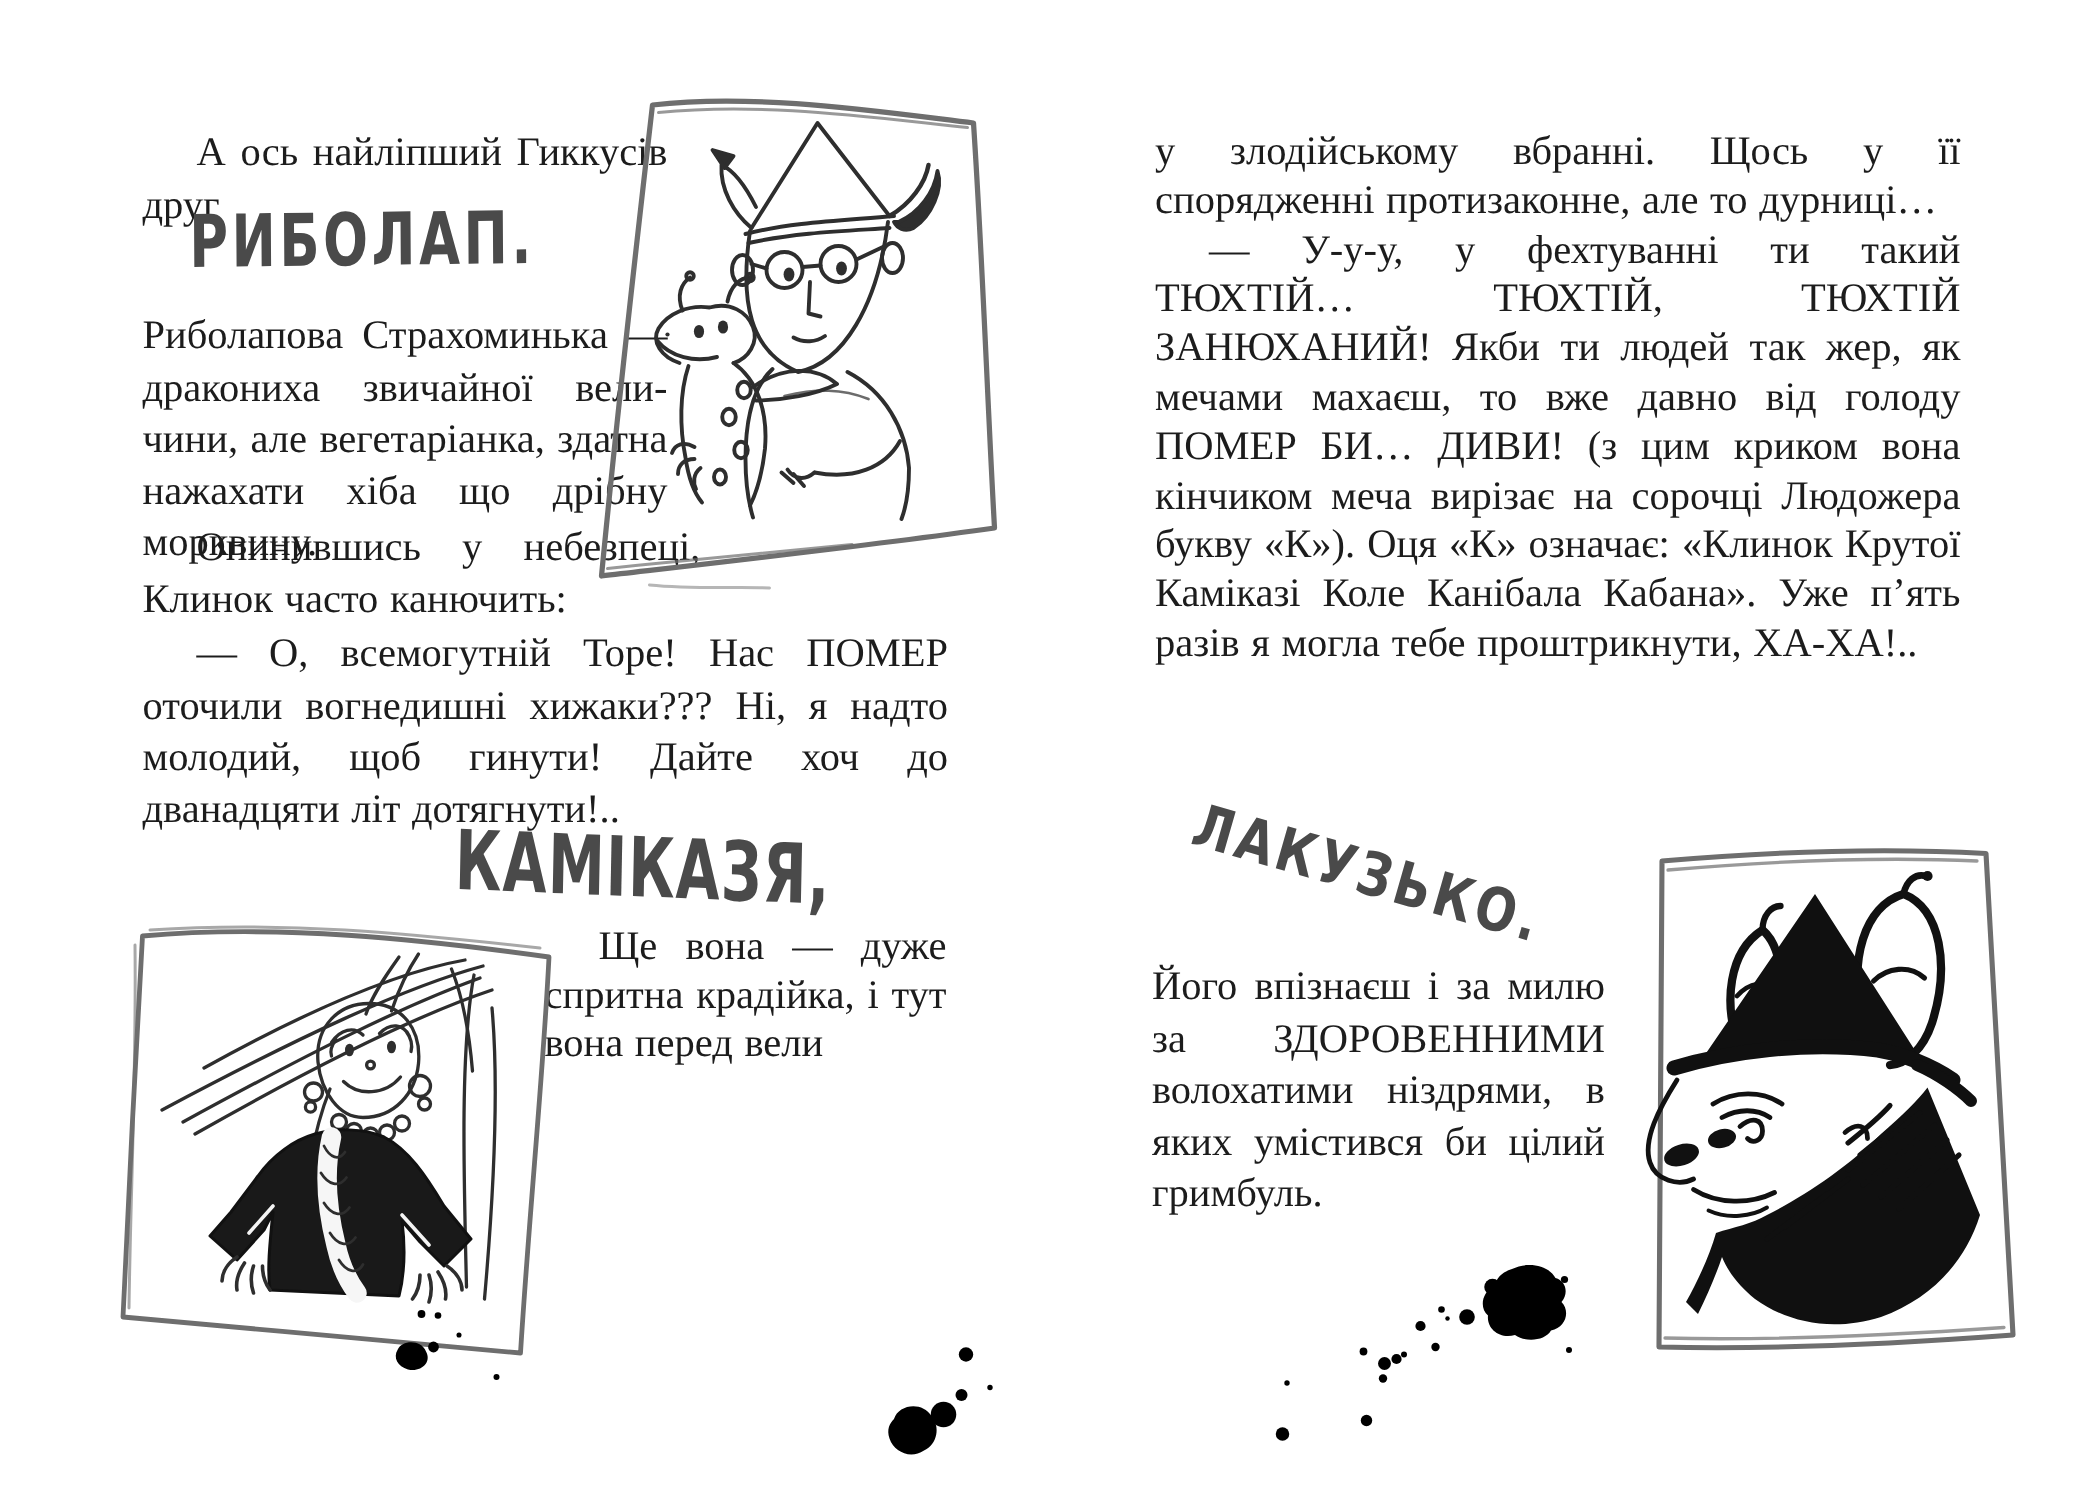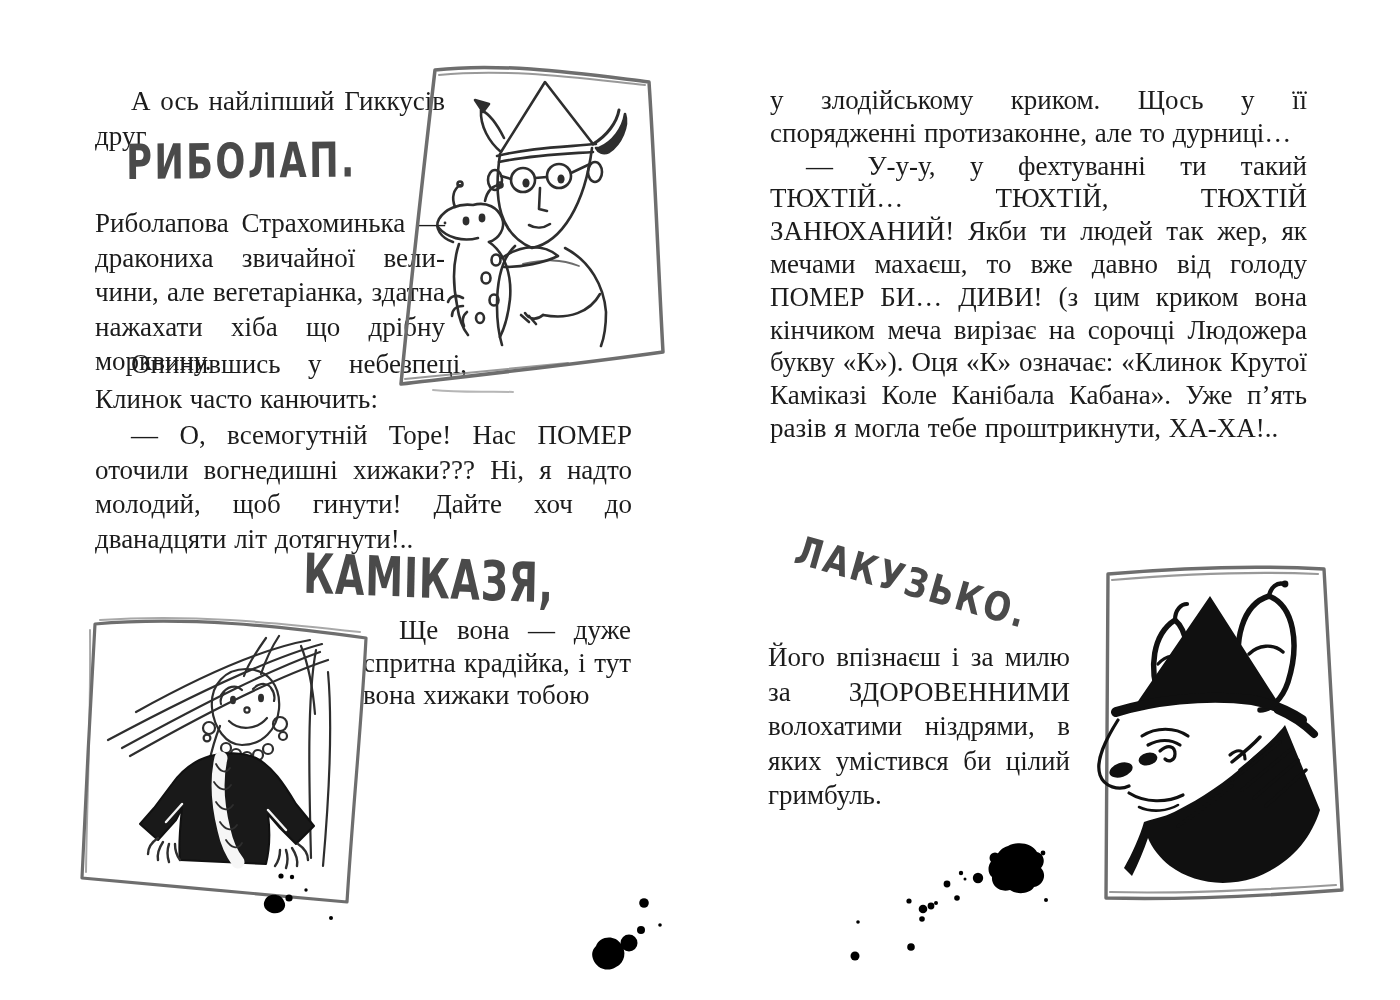--- a/index.html
+++ b/index.html
@@ -66,21 +66,21 @@
     <p class="bp ind">Опинившись у небез­пеці, Клинок часто канючить:</p>
   </div>
 
   <div class="abs blk-dialog-l">
     <p class="bp ind">— О, всемогутній Торе! Нас ПОМЕР оточили вогнедишні хижаки??? Ні, я надто молодий, щоб ги­нути! Дайте хоч до дванадцяти літ дотягнути!..</p>
   </div>
 
   <div class="abs ht title-kamikazia">КАМІКАЗЯ,</div>
 
   <div class="abs blk-cami">
-    <p class="bp ind">Ще вона — ду­же спритна крадійка, і тут вона хижаки тобою</p>
+    <p class="bp ind">Ще вона — ду­же спритна крадійка, і тут вона перед вели</p>
   </div>
 
   <svg class="abs" style="left:393px;top:52px;" width="280" height="348" viewBox="0 0 280 348" aria-hidden="true">
     <g>
       <path class="fr" stroke-width="3.5" d="M42,18 C110,10 190,22 256,30 C262,120 265,210 270,300 C185,312 95,322 8,332 C18,228 30,122 42,18 Z"></path>
       <path class="fr" stroke-width="2" opacity="0.7" d="M46,23 C115,16 185,26 252,33 M12,327 C70,321 130,315 175,311"></path>
       <path class="fr" stroke-width="2" opacity="0.5" d="M40,338 C70,341 100,339 120,340"></path>
     </g>
     <g class="sk" stroke-width="2.6">
 
@@ -180,21 +180,21 @@
       <path d="M88,232 C82,236 78,242 78,248 M93,236 C89,242 87,248 88,254 M99,238 C97,244 97,250 99,256 M105,238 C105,244 107,250 110,254" stroke-width="2.4"></path>
       <path d="M228,238 C234,242 238,248 238,254 M222,242 C226,248 228,254 227,260 M216,244 C218,250 218,256 216,262 M210,244 C210,250 208,256 205,260" stroke-width="2.4"></path>
     </g>
   </svg>
 
 </section>
 
 <section>
 
   <div class="abs blk-right">
-    <p class="bp">у злодійському криком. Щось у її спорядженні про­тизаконне, але то дурниці…</p>
+    <p class="bp">у злодійському вбранні. Щось у її спорядженні про­тизаконне, але то дурниці…</p>
     <p class="bp ind">— У-у-у, у фехтуванні ти такий ТЮХТІЙ… ТЮХТІЙ, ТЮХТІЙ ЗАНЮХАНИЙ! Якби ти людей так жер, як мечами махаєш, то вже давно від голоду ПОМЕР БИ… ДИВИ! (з цим криком вона кінчиком меча вирізає на сорочці Людожера букву «К»). Оця «К» означає: «Клинок Крутої Каміказі Коле Ка­нібала Кабана». Уже п’ять разів я могла тебе про­штрикнути, ХА-ХА!..</p>
   </div>
 
   <div class="abs ht title-lakuzko">ЛАКУЗЬКО.</div>
 
   <div class="abs blk-lak">
     <p class="bp">Його впізнаєш і за милю за ЗДОРОВЕННИМИ воло­хатими ніздрями, в яких умістився би цілий грим­буль.</p>
   </div>
 
   <svg class="abs" style="left:1082px;top:558px;" width="272" height="348" viewBox="0 0 272 348" aria-hidden="true">

